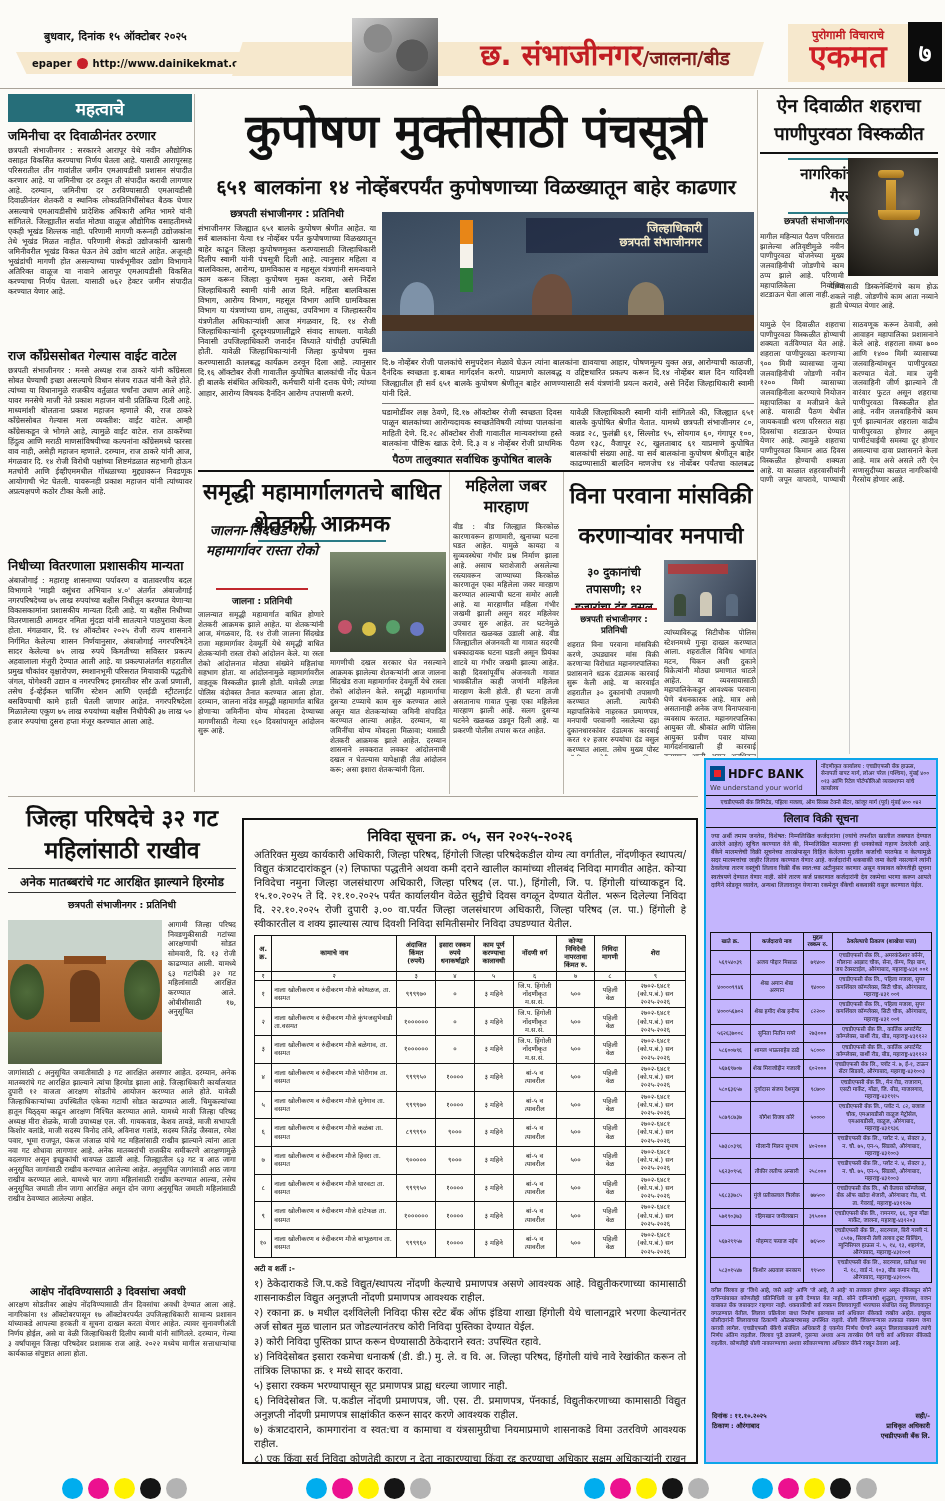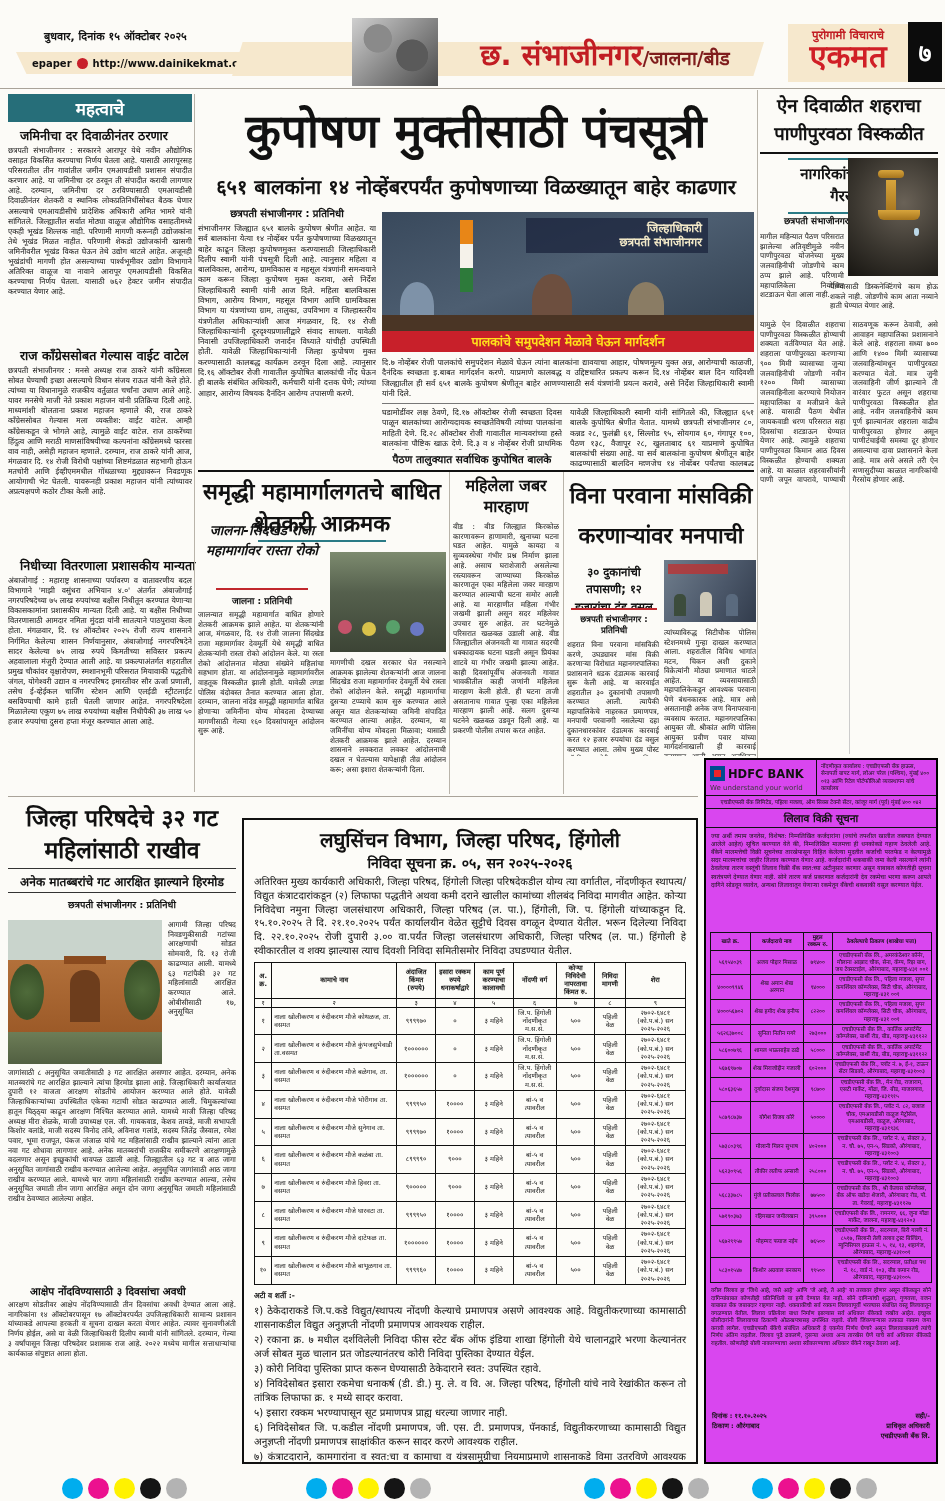--- a/index.html
+++ b/index.html
@@ -17,21 +17,21 @@
   .ribbon{clip-path:polygon(0 0,96% 0,100% 100%,4% 100%);display:flex;align-items:center;gap:5px;padding:0 16px;font-size:10px;font-weight:bold;}
   .globe{width:11px;height:11px;border-radius:50%;background:#c8202a;display:inline-block;}
   .band{clip-path:polygon(2% 0,100% 0,98% 100%,0 100%);}
   .mast-red{color:#c11d23;font-size:29px;font-weight:bold;}
   .mast-black{color:#7f1d1d;font-size:19px;font-weight:bold;text-align:right;}
   .tagline{color:#c11d23;font-size:11.5px;font-weight:bold;}
   .brand{color:#d01f26;font-size:31px;font-weight:bold;line-height:.95;}
   .pagenum{background:#0c0c0c;color:#fff;font-size:25px;font-weight:bold;display:flex;align-items:center;justify-content:center;}
   
   .secthead{background:#266e79;color:#fff;font-size:17px;font-weight:bold;display:flex;align-items:center;justify-content:center;}
-  .ltitle{font-size:12.5px;font-weight:bold;line-height:1.2;margin-left:12px;}
+  .ltitle{font-size:12.5px;font-weight:bold;line-height:1.2;}
   .lbody{font-size:7.6px;line-height:1.33;}
   
   .mainhead{font-size:46px;font-weight:bold;white-space:nowrap;}
   .subhead{font-size:20px;font-weight:bold;white-space:nowrap;}
   .byline{font-size:10px;font-weight:bold;}
   .body8{font-size:7.8px;line-height:1.32;}
   .photo{background:linear-gradient(160deg,#39495c 0%,#4d5e71 45%,#2c3a4a 100%);}
   .ph-overlay{background:rgba(25,33,58,.72);color:#f3e9c8;font-size:11.5px;font-weight:bold;text-align:right;line-height:1.25;padding:3px 6px;}
   .flag{background:linear-gradient(#e88617 33%,#f5f2ea 33%,#f5f2ea 66%,#2d7a3a 66%);}
   .capbar{background:#c8202a;color:#ffe11a;font-size:12.5px;font-weight:bold;display:flex;align-items:center;justify-content:center;}
@@ -69,21 +69,21 @@
   .ttable th,.ttable td{border:1px solid #111;padding:1px 2px;text-align:center;vertical-align:middle;line-height:1.25;}
   .ttable th{font-weight:bold;}
   .ttable td.tl{text-align:left;}
   .numrow td{padding:0 2px;font-size:6.4px;}
   .terms{font-size:10px;line-height:1.4;margin-top:4px;}
   .term{margin-top:1px;}
   .termtitle{font-size:7.5px;font-weight:bold;margin-top:5px;}
   .sigrow{display:flex;justify-content:space-between;margin-top:10px;padding:0 14px;}
   .sig{font-size:10px;font-weight:bold;text-align:center;line-height:1.55;}
   
-  .hdfcbox{border:2px solid #000000;background:#d946ef;box-sizing:border-box;}
+  .hdfcbox{border:2px solid #0ea5e9;background:#c4b5fd;box-sizing:border-box;}
   .hdfc-toprow{display:flex;border-bottom:1.5px solid #111;}
   .hdfc-logo-cell{width:102px;border-right:1.5px solid #111;padding:3px 4px;}
   .hdfc-mark{width:15px;height:15px;background:#004c8f;display:inline-block;position:relative;vertical-align:middle;}
   .hdfc-mark::after{content:"";position:absolute;left:4px;top:4px;width:7px;height:7px;background:#ed232a;}
   .hdfc-name{font-size:11.5px;font-weight:bold;vertical-align:middle;margin-left:3px;}
   .hdfc-tag{font-size:7px;color:#3a3a3a;margin-top:2px;}
   .hdfc-reg{flex:1;font-size:5.6px;line-height:1.3;padding:3px 4px;}
   .hdfc-addr{font-size:5.6px;border-bottom:1.5px solid #111;padding:2px 3px;text-align:center;}
   .hdfc-title{font-size:10.5px;font-weight:bold;text-align:center;border-bottom:1.5px solid #111;padding:2px 0;}
   .hdfc-intro{font-size:6px;line-height:1.35;padding:4px 5px;}
@@ -143,21 +143,20 @@
     <div class="abs photo" style="left:382px;top:212px;width:372px;height:140px;">
       <div class="abs flag" style="left:78px;top:8px;width:13px;height:72px;"></div>
       <div class="abs ph-overlay" style="right:46px;top:6px;width:170px;">
         <div>जिल्हाधिकारी</div>
         <div>छत्रपती संभाजीनगर</div>
       </div>
       <div class="abs person" style="left:18px;bottom:22px;width:34px;height:48px;background:#7e92a8;"></div>
       <div class="abs person" style="left:150px;bottom:24px;width:40px;height:54px;background:#6d4f3f;"></div>
       <div class="abs person" style="right:90px;bottom:24px;width:36px;height:46px;background:#8a7c64;"></div>
       <div class="abs" style="left:0;bottom:21px;width:100%;height:16px;background:#4a3525;"></div>
-      <div class="abs capbar" style="left:0;bottom:0;width:100%;height:21px;">पालकांचे समुपदेशन मेळावे घेऊन मार्गदर्शन</div>
     </div>
 
     <div class="abs body8 just hide" style="left:382px;top:358px;width:372px;height:42px;">दि.७ नोव्हेंबर रोजी पालकांचे समुपदेशन मेळावे घेऊन त्यांना बालकांना द्यावयाचा आहार, पोषणमूल्य युक्त अन्न, आरोग्याची काळजी, दैनंदिक स्वच्छता इ.बाबत मार्गदर्शन करणे. याप्रमाणे कालबद्ध व उद्दिष्टधारित प्रकल्प करून दि.१४ नोव्हेंबर बाल दिन यादिवशी जिल्ह्यातील ही सर्व ६५१ बालके कुपोषण श्रेणीतून बाहेर आणण्यासाठी सर्व यंत्रणांनी प्रयत्न करावे, असे निर्देश जिल्हाधिकारी स्वामी यांनी दिले.</div>
     <div class="abs" style="left:382px;top:403px;width:372px;height:1px;background:#777;"></div>
     <div class="abs body8 just hide" style="left:382px;top:408px;width:180px;height:42px;">घडामोडींवर लक्ष ठेवणे, दि.१७ ऑक्टोबर रोजी स्वच्छता दिवस पाळून बालकांच्या आरोग्यदायक स्वच्छतेविषयी त्यांच्या पालकांना माहिती देणे. दि.२८ ऑक्टोबर रोजी गावातील मान्यवरांच्या हस्ते बालकांना पौष्टिक खाऊ देणे. दि.३ व ४ नोव्हेंबर रोजी प्राथमिक आरोग्य केंद्रामार्फत बालकांची आरोग्य तपासणी करणे.</div>
     <div class="abs b c" style="left:382px;top:452px;width:180px;font-size:10.5px;">पैठण तालुक्यात सर्वाधिक कुपोषित बालके</div>
     <div class="abs body8 just hide" style="left:570px;top:408px;width:184px;height:58px;">यावेळी जिल्हाधिकारी स्वामी यांनी सांगितले की, जिल्ह्यात ६५१ बालके कुपोषित श्रेणीत येतात. यामध्ये छत्रपती संभाजीनगर ८०, कन्नड २८, फुलंब्री ६१, सिल्लोड ९५, सोयगाव ६०, गंगापूर १००, पैठण १३८, वैजापूर २८, खुलताबाद ६१ याप्रमाणे कुपोषित बालकांची संख्या आहे. या सर्व बालकांना कुपोषण श्रेणीतून बाहेर काढण्यासाठी बालदिन म्हणजेच १४ नोव्हेंबर पर्यंतचा कालबद्ध कार्यक्रम ठरविण्यात आला आहे.</div>
     <div class="abs" style="left:198px;top:470px;width:556px;height:2px;background:#111;"></div>
   </div>
   <div class="abs vrule" style="left:757px;top:90px;height:668px;"></div>
@@ -233,21 +232,20 @@
       <div class="abs tree" style="right:2px;top:40px;width:36px;height:60px;"></div>
       <div class="abs" style="left:56px;top:36px;width:42px;height:8px;background:#8a4a1e;"></div>
     </div>
     <div class="abs body73 just hide" style="left:168px;top:920px;width:68px;height:144px;">आगामी जिल्हा परिषद निवडणुकीसाठी गटांच्या आरक्षणाची सोडत सोमवारी, दि. १३ रोजी काढण्यात आली. यामध्ये ६३ गटांपैकी ३२ गट महिलांसाठी आरक्षित करण्यात आले. ओबीसीसाठी १७, अनुसूचित</div>
     <div class="abs body73 just hide" style="left:8px;top:1068px;width:228px;height:212px;">जागांसाठी ८ अनुसूचित जमातीसाठी ३ गट आरक्षित असणार आहेत. दरम्यान, अनेक मातब्बरांचे गट आरक्षित झाल्याने त्यांचा हिरमोड झाला आहे. जिल्हाधिकारी कार्यालयात दुपारी १२ वाजता आरक्षण सोडतीचे आयोजन करण्यात आले होते. यावेळी जिल्हाधिकाऱ्यांच्या उपस्थितीत एकेका गटाची सोडत काढण्यात आली. चिमुकल्यांच्या हातून चिठ्ठ्या काढून आरक्षण निश्चित करण्यात आले. यामध्ये माजी जिल्हा परिषद अध्यक्ष मीरा शेळके, माजी उपाध्यक्ष एल. जी. गायकवाड, केशव तायडे, माजी सभापती किशोर बलांडे, माजी सदस्य विनोद तांबे, अविनाश गलांडे, सदस्य जितेंद्र जैस्वाल, रमेश पवार, भूमा राजपूत, पंकज जंजाळ यांचे गट महिलांसाठी राखीव झाल्याने त्यांना आता नवा गट शोधावा लागणार आहे. अनेक मातब्बरांची राजकीय समीकरणे आरक्षणामुळे बदलणार असून इच्छुकांची धावपळ उडाली आहे. जिल्ह्यातील ६३ गट व आठ जागा अनुसूचित जागांसाठी राखीव करण्यात आलेल्या आहेत. अनुसूचित जागांसाठी आठ जागा राखीव करण्यात आले. यामध्ये चार जागा महिलांसाठी राखीव करण्यात आल्या, तसेच अनुसूचित जमाती तीन जागा आरक्षित असून दोन जागा अनुसूचित जमाती महिलांसाठी राखीव ठेवण्यात आलेल्या आहेत.</div>
     <div class="abs b" style="left:30px;top:1284px;width:206px;font-size:10.5px;">आक्षेप नोंदविण्यासाठी ३ दिवसांचा अवधी</div>
     <div class="abs body73 just hide" style="left:8px;top:1300px;width:228px;height:180px;">आरक्षण सोडतीवर आक्षेप नोंदविण्यासाठी तीन दिवसांचा अवधी देण्यात आला आहे. नागरिकांना १४ ऑक्टोबरपासून १७ ऑक्टोबरपर्यंत उपजिल्हाधिकारी सामान्य प्रशासन यांच्याकडे आपल्या हरकती व सूचना दाखल करता येणार आहेत. त्यावर सुनावणीअंती निर्णय होईल, असे या वेळी जिल्हाधिकारी दिलीप स्वामी यांनी सांगितले. दरम्यान, गेल्या ३ वर्षांपासून जिल्हा परिषदेवर प्रशासक राज आहे. २०२२ मध्येच मागील सत्ताधाऱ्यांचा कार्यकाळ संपुष्टात आला होता.</div>
   </div>
 
   <div class="abs tenderbox hide" style="left:242px;top:818px;width:456px;height:646px;">
-    <div class="ttitle c">लघुसिंचन विभाग, जिल्हा परिषद, हिंगोली</div>
     <div class="tsub c">निविदा सूचना क्र. ०५, सन २०२५-२०२६</div>
     <div class="tintro just" style="margin-top:3px;">अतिरिक्त मुख्य कार्यकारी अधिकारी, जिल्हा परिषद, हिंगोली जिल्हा परिषदेकडील योग्य त्या वर्गातील, नोंदणीकृत स्थापत्य/विद्युत कंत्राटदारांकडून (२) लिफाफा पद्धतीने अथवा कमी दराने खालील कामांच्या शीलबंद निविदा मागवीत आहेत. कोऱ्या निविदेचा नमुना जिल्हा जलसंधारण अधिकारी, जिल्हा परिषद (ल. पा.), हिंगोली, जि. प. हिंगोली यांच्याकडून दि. १५.१०.२०२५ ते दि. २१.१०.२०२५ पर्यंत कार्यालयीन वेळेत सुट्टीचे दिवस वगळून देण्यात येतील. भरून दिलेल्या निविदा दि. २२.१०.२०२५ रोजी दुपारी ३.०० वा.पर्यंत जिल्हा जलसंधारण अधिकारी, जिल्हा परिषद (ल. पा.) हिंगोली हे स्वीकारतील व शक्य झाल्यास त्याच दिवशी निविदा समितीसमोर निविदा उघडण्यात येतील.</div>
     <table class="ttable">
       <colgroup>
         <col style="width:4%">
           <col style="width:29%">
           <col style="width:9%">
           <col style="width:9%">
           <col style="width:9%">
           <col style="width:10%">

